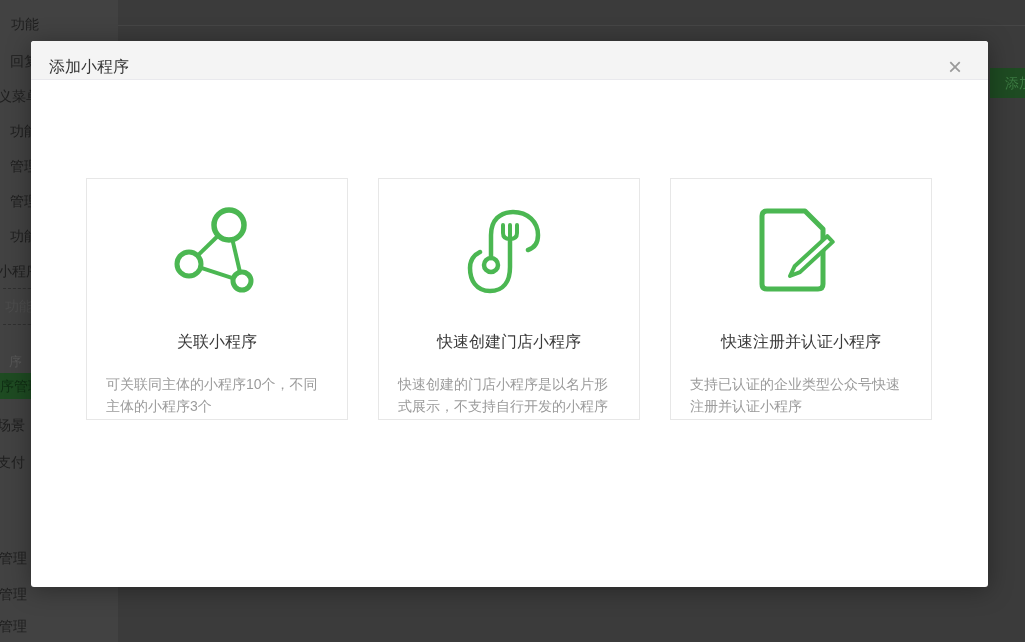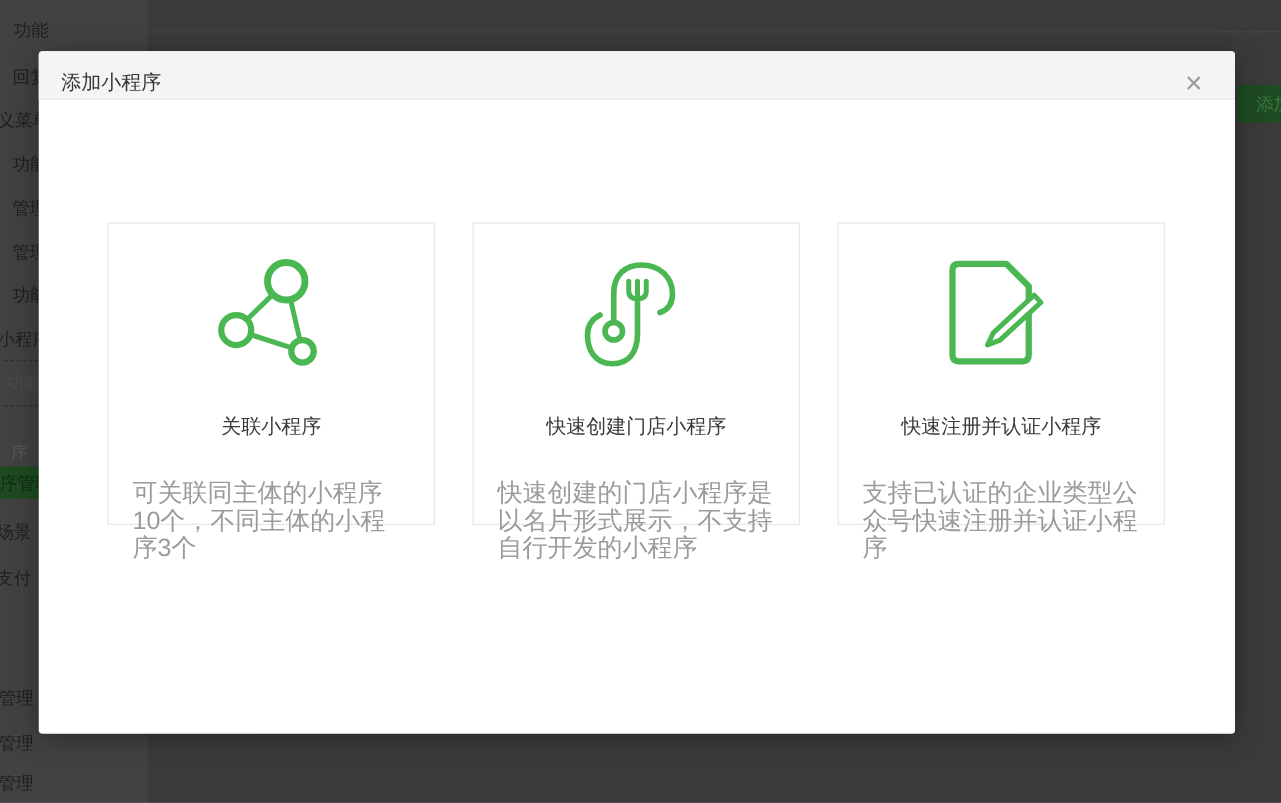--- a/index.html
+++ b/index.html
@@ -59,21 +59,21 @@
   .card {
     width:262px; height:242px; background:#fff;
     border:1px solid var(--card-border,#e7e7e7); margin-right:30px; cursor:pointer;
   }
   .card:last-child { margin-right:0; }
   .icon-wrap { width:100px; height:100px; margin:22px auto 0; }
   .icon-svg { width:100px; height:100px; display:block; }
   .icon-svg .st  { stroke:var(--icon-green,#4bb752); fill:none; }
   .icon-svg .fw  { stroke:var(--icon-green,#4bb752); fill:#fff; }
   .card-title { margin-top:33px; text-align:center; font-size:16px; color:#3a3a3a; line-height:16px; }
-  .card-desc  { margin-top:34px; padding:0 19px; font-size:20px; color:var(--desc-gray,#9b9b9b); line-height:22px; text-align:left; }
+  .card-desc  { margin-top:23px; padding:0 19px; font-size:14px; color:var(--desc-gray,#9b9b9b); line-height:22px; text-align:left; }
 </style>
 </head>
 <body>
 
 <div class="screen">
 
   <div class="content-area">
     <div class="content-topbar"></div>
     <button class="add-btn">添加</button>
   </div>

